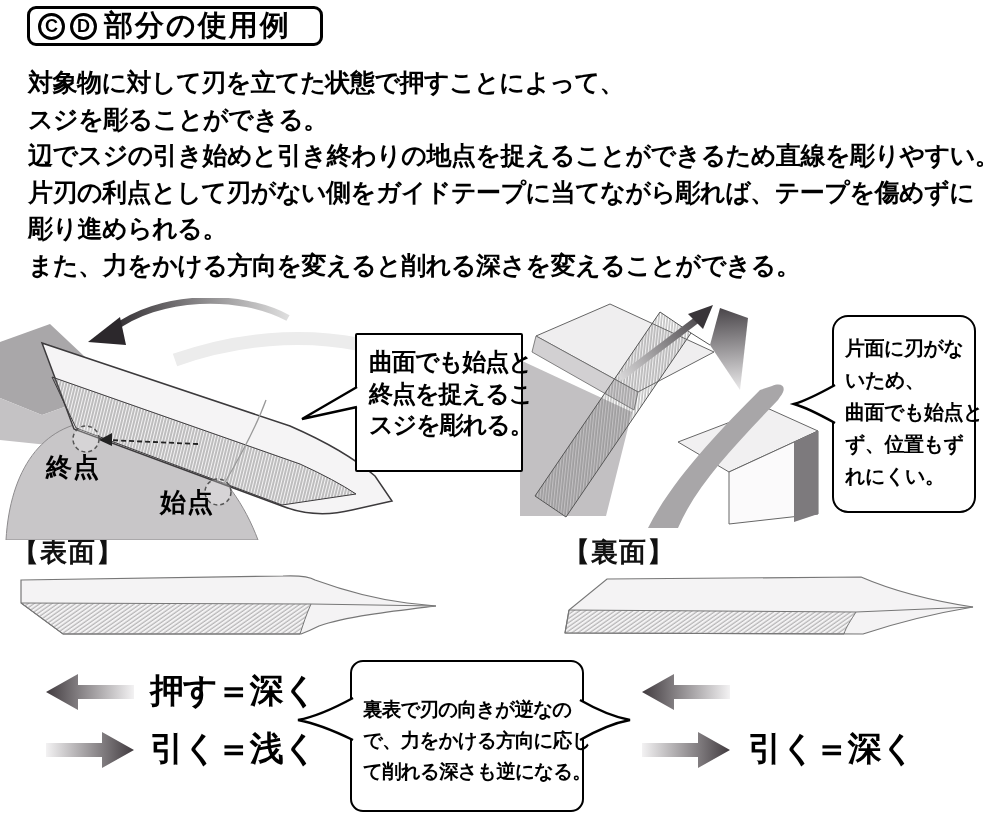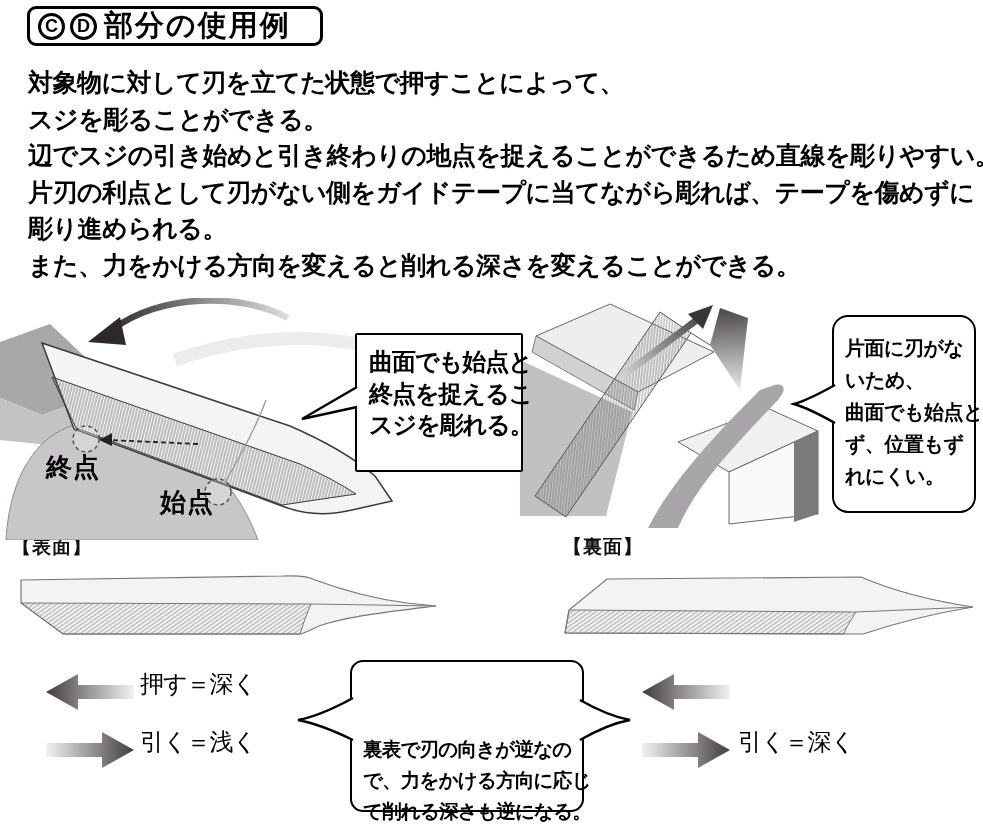--- a/index.html
+++ b/index.html
@@ -24,28 +24,28 @@
   
   .intro{left:28px;top:64px;font-weight:900;font-size:25px;letter-spacing:-0.5px;line-height:36.5px;white-space:nowrap;}
   
   .bubble{background:#fff;border:2.5px solid #000;box-sizing:border-box;z-index:4;}
   .bubble-text{font-weight:800;white-space:nowrap;}
   .bubble-sq{left:355px;top:333px;width:168px;height:139px;border-radius:2px;}
   .bubble-sq .bubble-text{padding:11px 8px 0 12px;font-size:24px;line-height:31.5px;letter-spacing:-1px;}
   .bubble-rd{left:832px;top:315px;width:144px;height:198px;border-radius:16px;}
   .bubble-rd .bubble-text{padding:15px 0 0 11px;font-size:20px;line-height:32px;letter-spacing:-0.5px;}
   .bubble-bt{left:350px;top:660px;width:234px;height:152px;border-radius:13px;}
-  .bubble-bt .bubble-text{padding:32px 0 0 11px;font-size:19.5px;line-height:31px;letter-spacing:-0.8px;margin-top:40px;}
+  .bubble-bt .bubble-text{padding:32px 0 0 11px;font-size:19.5px;line-height:31px;letter-spacing:-0.8px;}
   .tail{z-index:5;overflow:visible;}
   
   .pt-label{font-weight:900;font-size:26px;letter-spacing:1px;z-index:3;}
   
-  .sec-label{font-weight:600;font-size:19px;color:#111;letter-spacing:1px;}
-  
-  .dir-label{font-weight:400;font-size:24px;letter-spacing:-1px;white-space:nowrap;}
+  .sec-label{font-weight:600;font-size:27px;color:#111;letter-spacing:1px;}
+  
+  .dir-label{font-weight:700;font-size:34px;letter-spacing:-1px;white-space:nowrap;margin-left:10px;}
 </style>
 </head>
 <body>
 
 <div class="page">
 
   <div class="abs title-box">
     <span class="badge">C</span>
     <span class="badge">D</span>
     <span class="title-text">部分の使用例</span>

